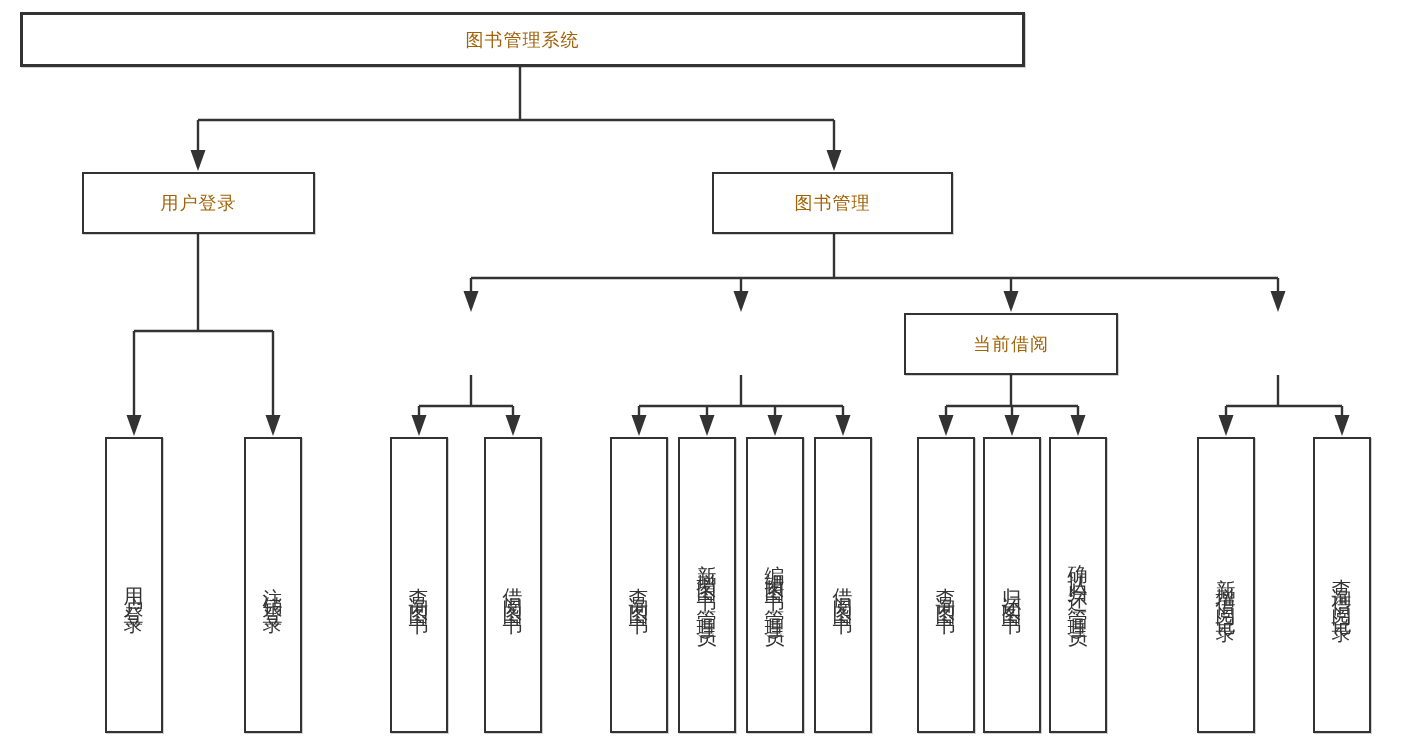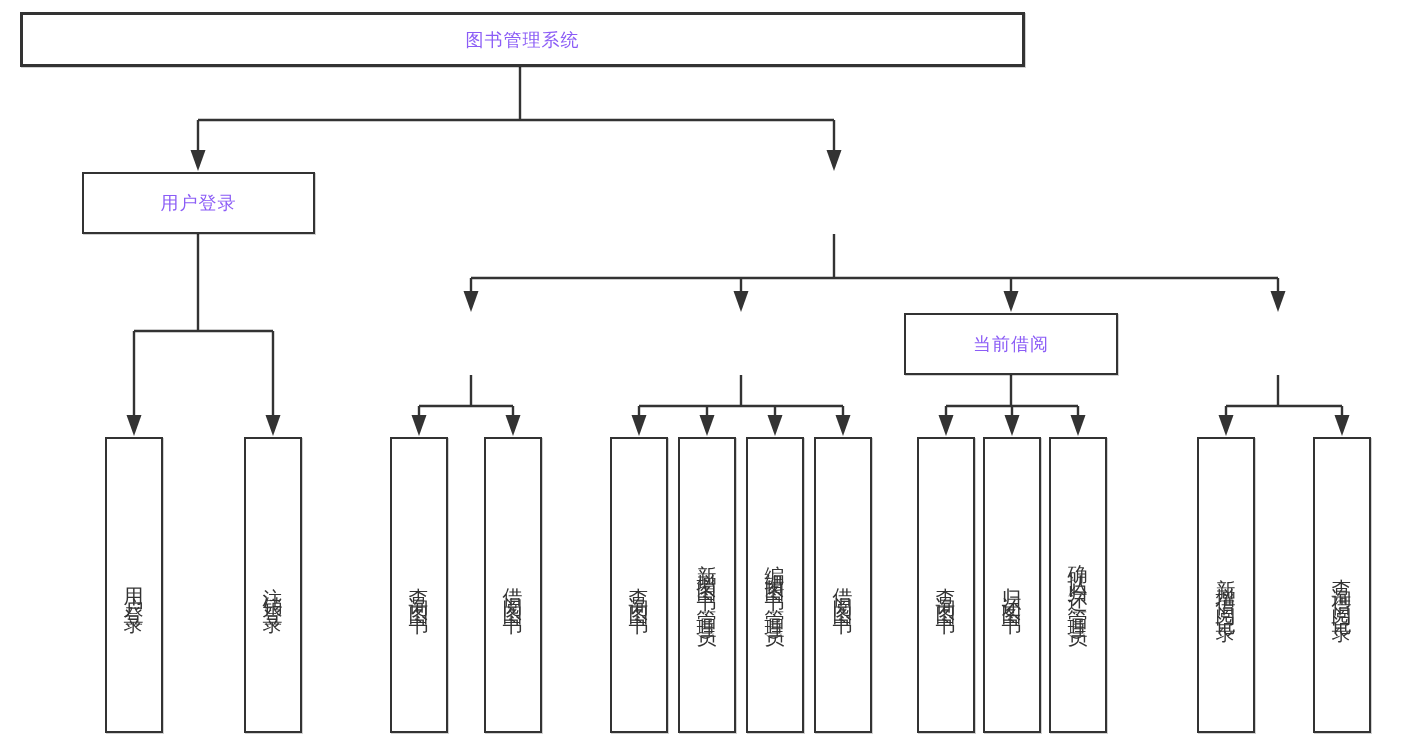--- a/index.html
+++ b/index.html
@@ -18,21 +18,21 @@
     pointer-events: none;
   }
   .hbox {
     position: absolute;
     background: #ffffff;
     border: 2px solid #333333;
     display: flex;
     align-items: center;
     justify-content: center;
     box-sizing: border-box;
-    color: #8b5cf6;
+    color: #a16207;
     font-size: 18px;
     letter-spacing: 1px;
     box-shadow: 1px 1px 0 rgba(0,0,0,0.18);
   }
   .hbox.root { border-width: 3px; font-size: 18px; }
   .vbox {
     position: absolute;
     width: 58px;
     height: 296px;
     background: #ffffff;
@@ -127,20 +127,23 @@
       </g>
   </svg>
 
   <div class="hbox root" style="left:20px; top:12px; width:1005px; height:55px;">
     <span>图书管理系统</span>
   </div>
 
   <div class="hbox" style="left:82px; top:172px; width:233px; height:62px;">
     <span>用户登录</span>
   </div>
+  <div class="hbox" style="left:712px; top:172px; width:241px; height:62px;">
+    <span>图书管理</span>
+  </div>
 
   <div class="hbox" style="left:904px; top:313px; width:214px; height:62px;">
     <span>当前借阅</span>
   </div>
 
   <div class="vbox" style="left:105px; top:437px;">
     <span class="vtext">用户登录</span>
   </div>
   <div class="vbox" style="left:244px; top:437px;">
     <span class="vtext">注销登录</span>

